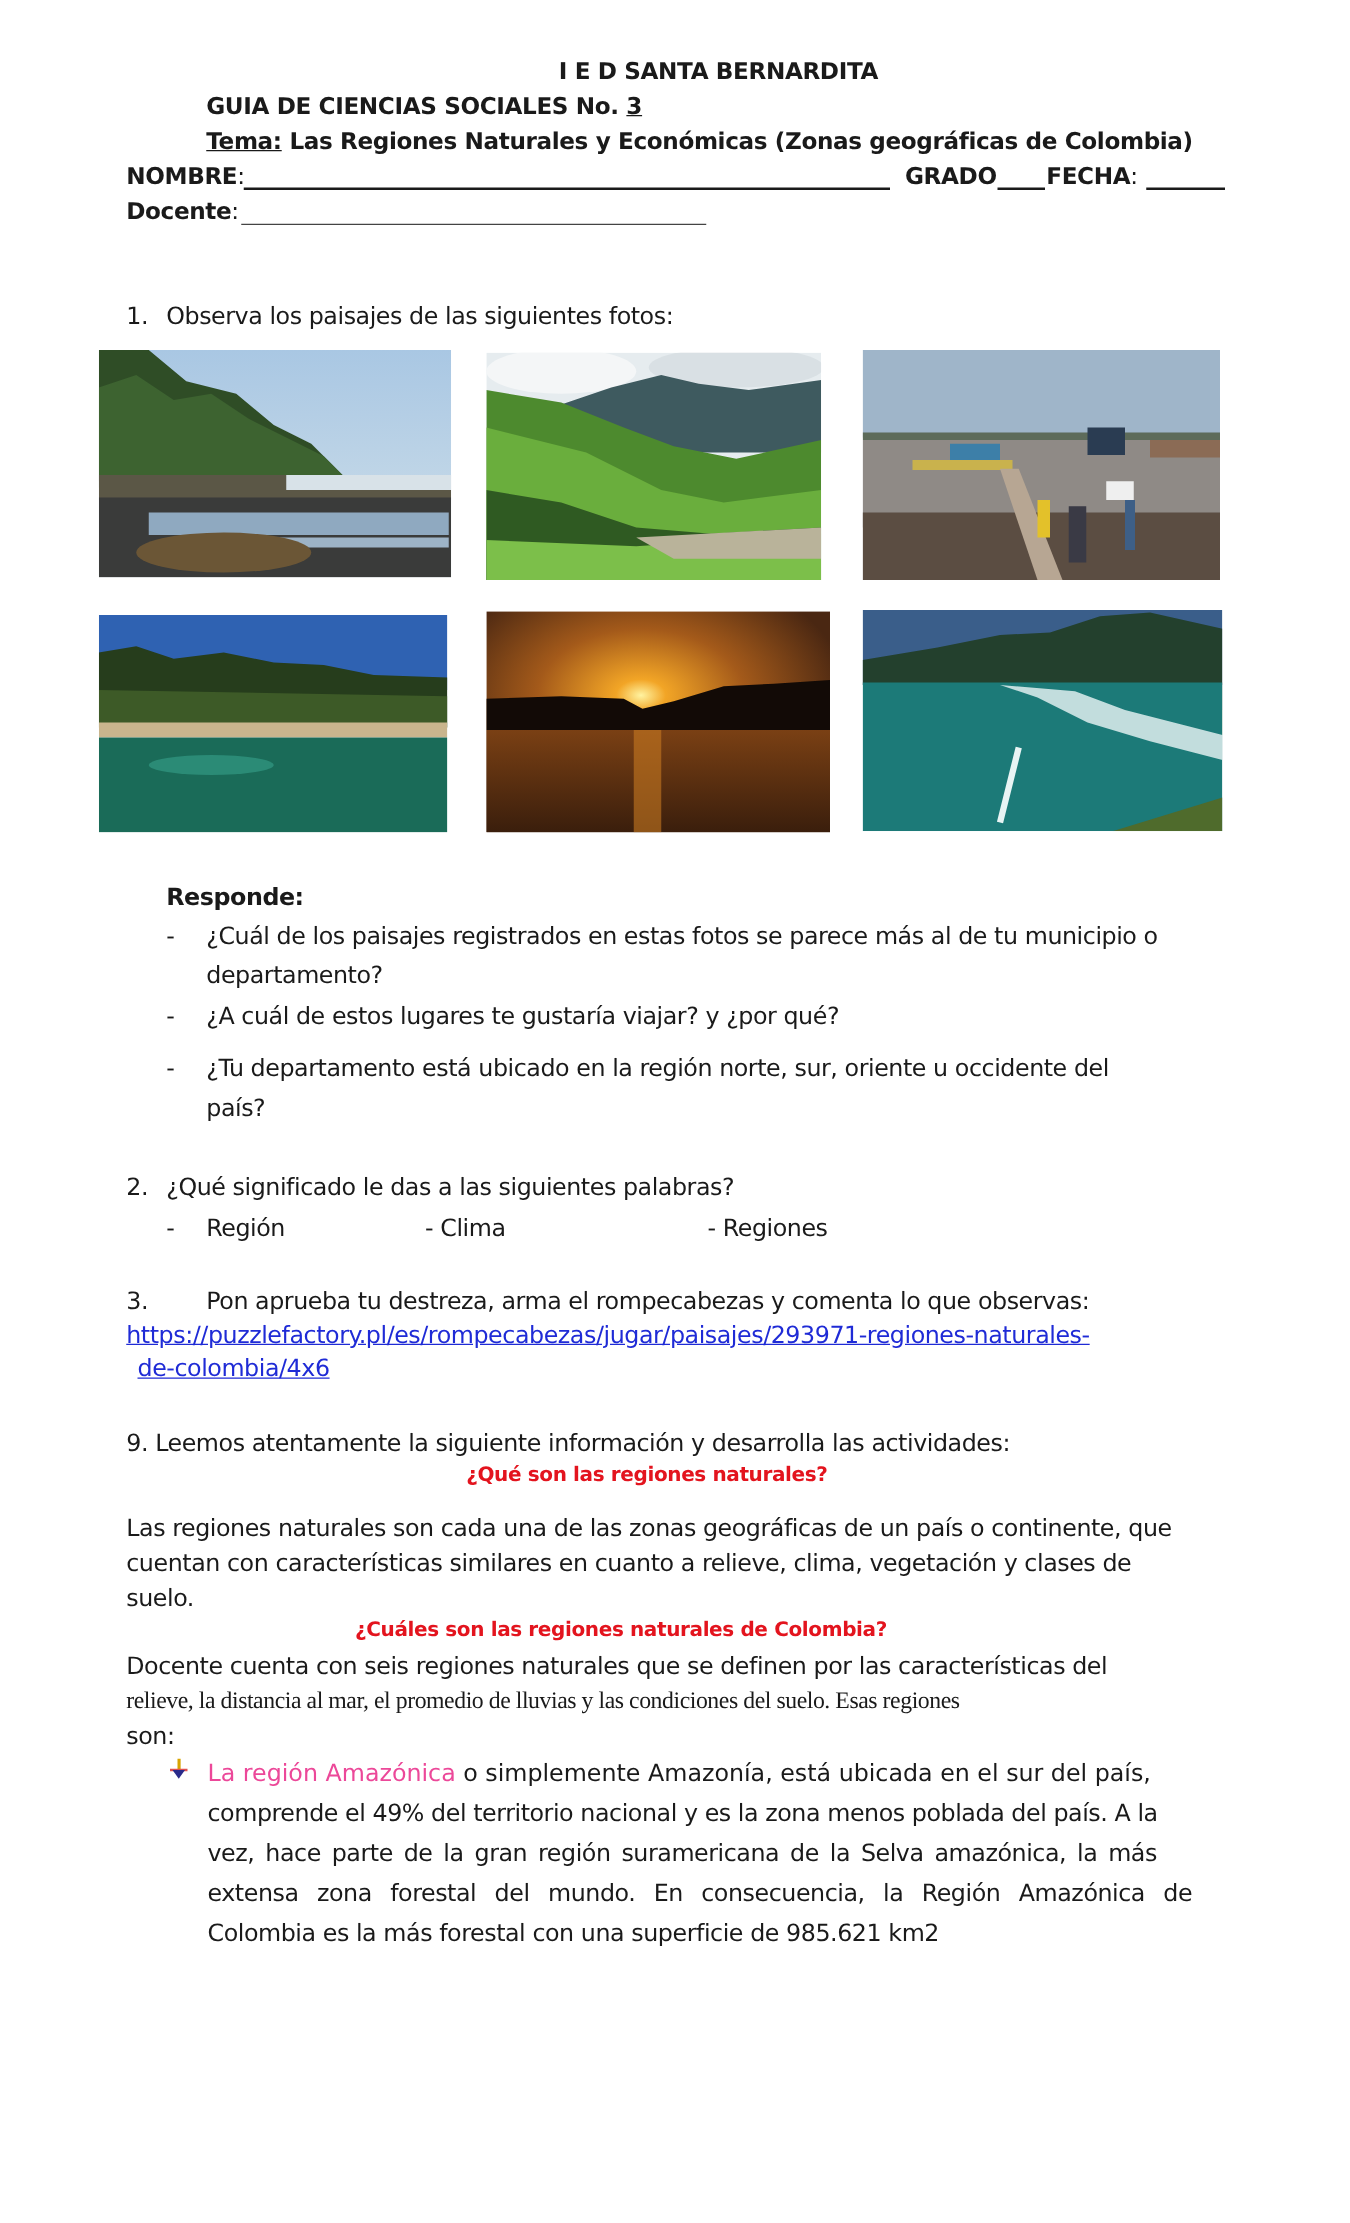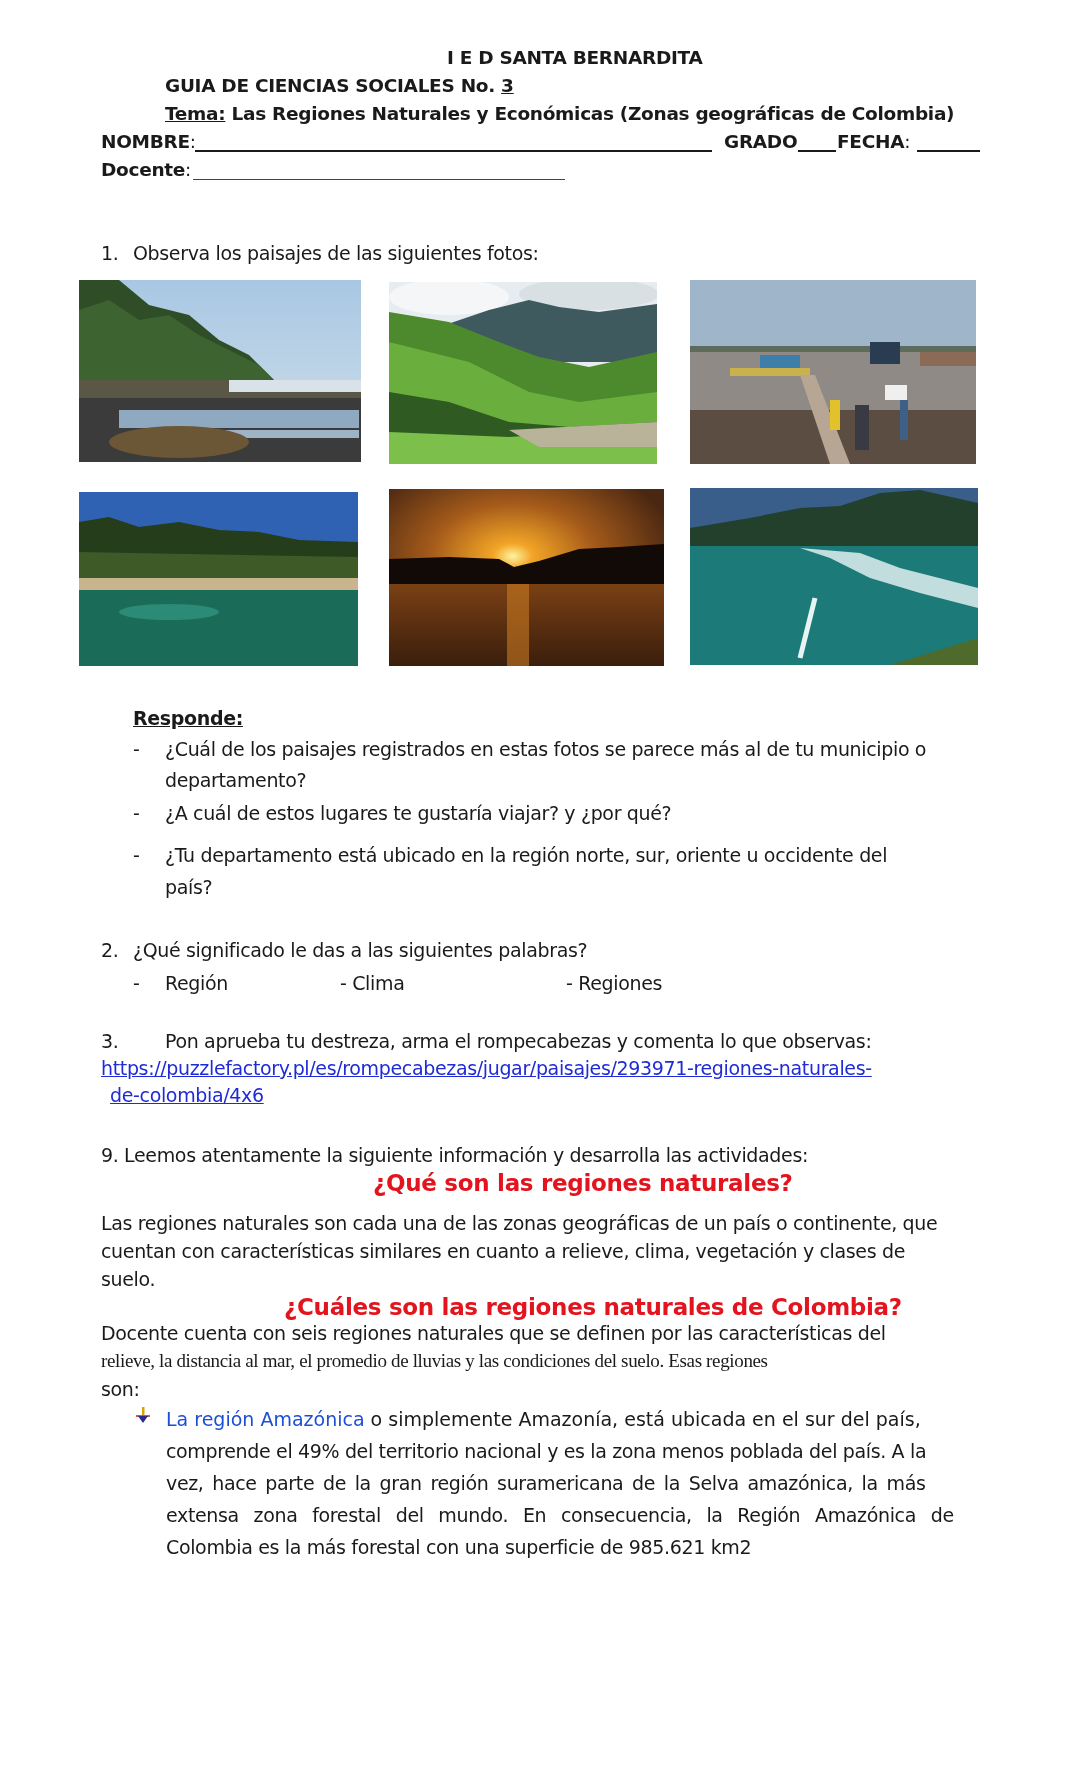--- a/index.html
+++ b/index.html
@@ -2,25 +2,25 @@
 <html><head>
 <meta charset="utf-8">
 <style>
   html, body { margin: 0; padding: 0; background: #ffffff; }
   body {
     width: 1080px; height: 1778px; position: relative; overflow: hidden;
     font-family: "DejaVu Sans", sans-serif; color: #1a1a1a;
   }
   .abs { position: absolute; }
   .t { font-size: 19px; line-height: 24px; white-space: nowrap; letter-spacing: -0.35px; }
-  .b { font-weight: bold; text-decoration: underline; }
+  .b { font-weight: bold; }
   .hdr { font-size: 18.5px; font-weight: bold; letter-spacing: -0.3px; white-space: nowrap; line-height: 24px; }
   .u { text-decoration: underline; }
-  .red { color: #1d4ed8; }
-  .redh { color: #e3141e; font-weight: bold; font-size: 23px; letter-spacing: -0.3px; white-space: nowrap; }
+  .red { color: #ec4899; }
+  .redh { color: #e3141e; font-weight: bold; font-size: 16px; letter-spacing: -0.3px; white-space: nowrap; }
   .link { color: #1f2bd6; text-decoration: underline; font-size: 19px; letter-spacing: -0.35px; white-space: nowrap; }
   .photo { position: absolute; overflow: hidden; }
   .bullet-icon { position: absolute; width: 18px; height: 18px; }
 </style>
 </head>
 <body>
 
 <div class="abs hdr" style="left:447px; top:46px;">I E D SANTA BERNARDITA</div>
 
 <div class="abs hdr" style="left:165px; top:74px;">

